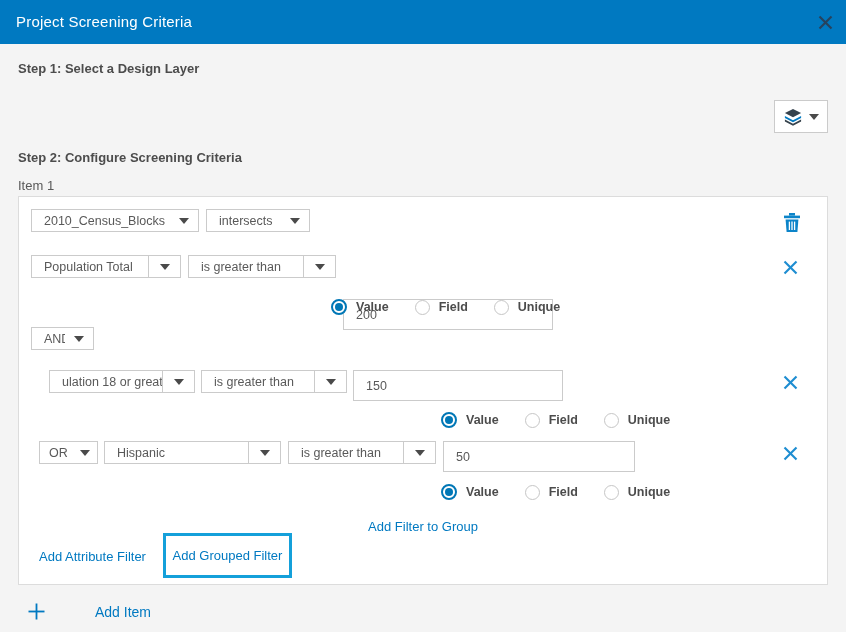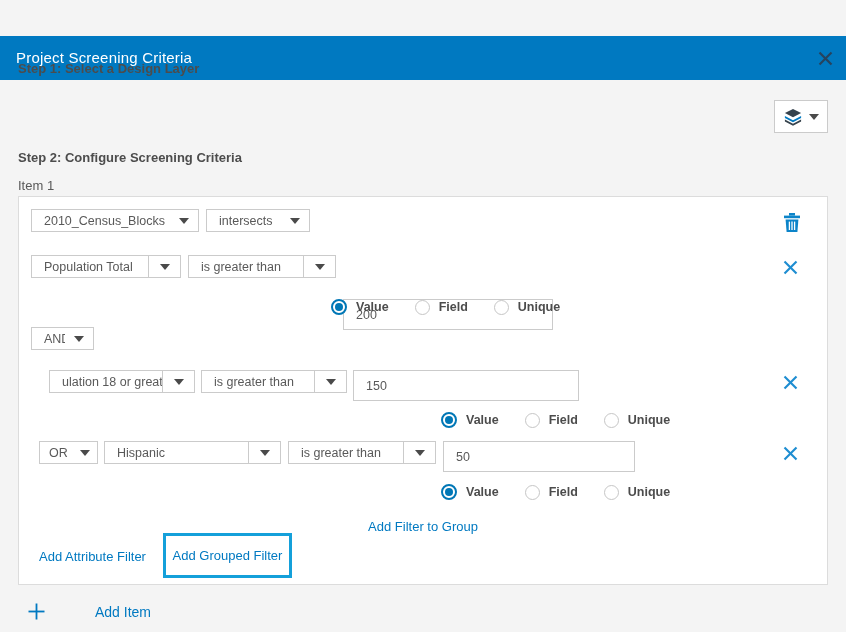--- a/index.html
+++ b/index.html
@@ -1,20 +1,20 @@
 <!DOCTYPE html>
 <html><head>
 <meta charset="utf-8">
 <style>
   html,body { margin:0; padding:0; background:#e9e9e9; font-family:"Liberation Sans",sans-serif; }
   .stage { position:relative; width:846px; height:632px; background:#f4f4f4; overflow:hidden;
            -webkit-font-smoothing:antialiased; }
 
   
-  .header { position:absolute; left:0; top:0; width:846px; height:44px; background:#0079c1;margin-top:36px; }
+  .header { position:absolute; left:0; top:0; width:846px; height:44px; background:#0079c1; }
   .title  { position:absolute; left:16px; top:0; line-height:44px; color:#ffffff;
             font-size:15px; letter-spacing:.2px; }
   .close  { position:absolute; right:12px; top:13px; width:18px; height:18px; cursor:pointer;
             display:flex; align-items:center; justify-content:center; }
 
   
   .label  { position:absolute; font-size:13px; color:#595959; white-space:nowrap; }
   .label.bold { font-weight:700; color:#4c4c4c; }
 
   
@@ -170,21 +170,21 @@
       <div class="arr">
           <i class="tri"></i>
         </div>
     </div>
     <div class="dd sep" style="left:182px;top:173px;width:146px">
       <div class="txt">is greater than</div>
       <div class="arr">
           <i class="tri"></i>
         </div>
     </div>
-    <input class="tin" style="left: 334px; top: 173px; width: 226px;" value="150">
+    <input class="tin" style="left: 334px; top: 173px; width: 210px;" value="150">
     <div class="iconbtn" style="left:761px;top:175px;width:20px;height:20px">
       <span style="display:flex">
         <svg width="15" height="15" viewBox="0 0 15 15">
           <line x1="1.5" y1="1.5" x2="13.5" y2="13.5" stroke="#1d8dd1" stroke-width="2.1"></line>
           <line x1="13.5" y1="1.5" x2="1.5" y2="13.5" stroke="#1d8dd1" stroke-width="2.1"></line>
         </svg>
       </span>
     </div>
 
     <div class="radio-row" style="left:422px;top:215px">

